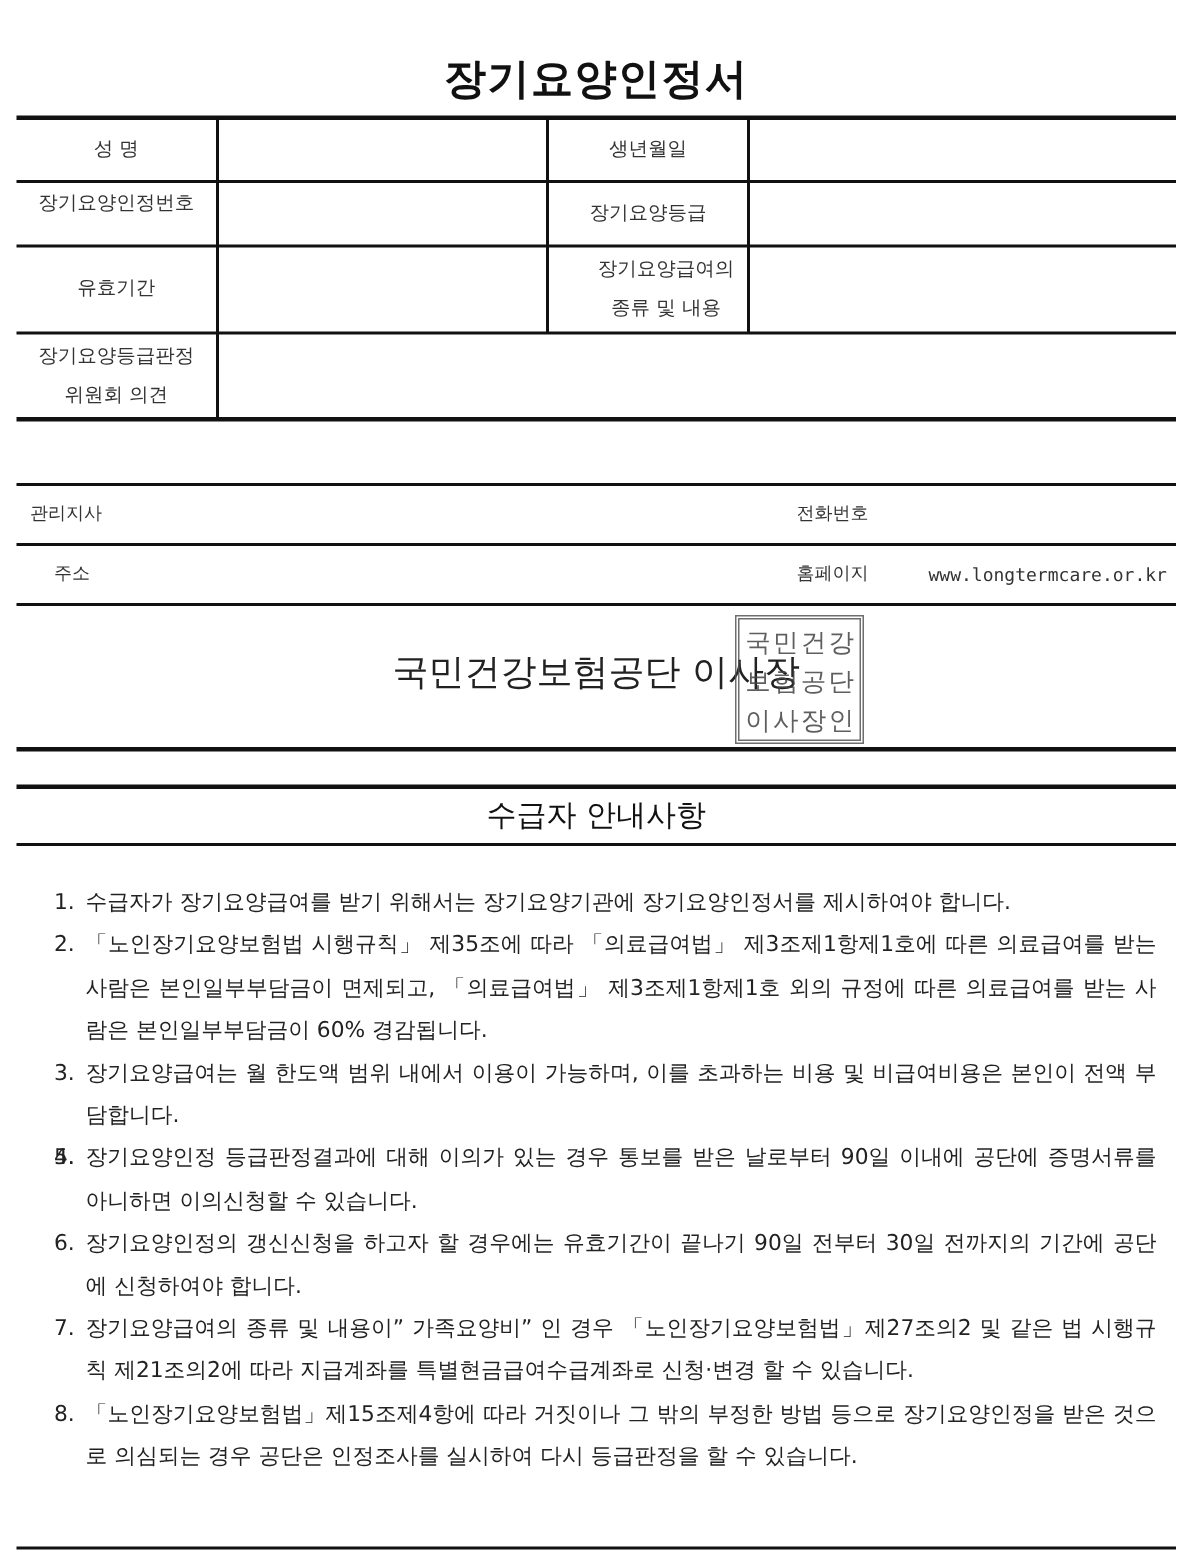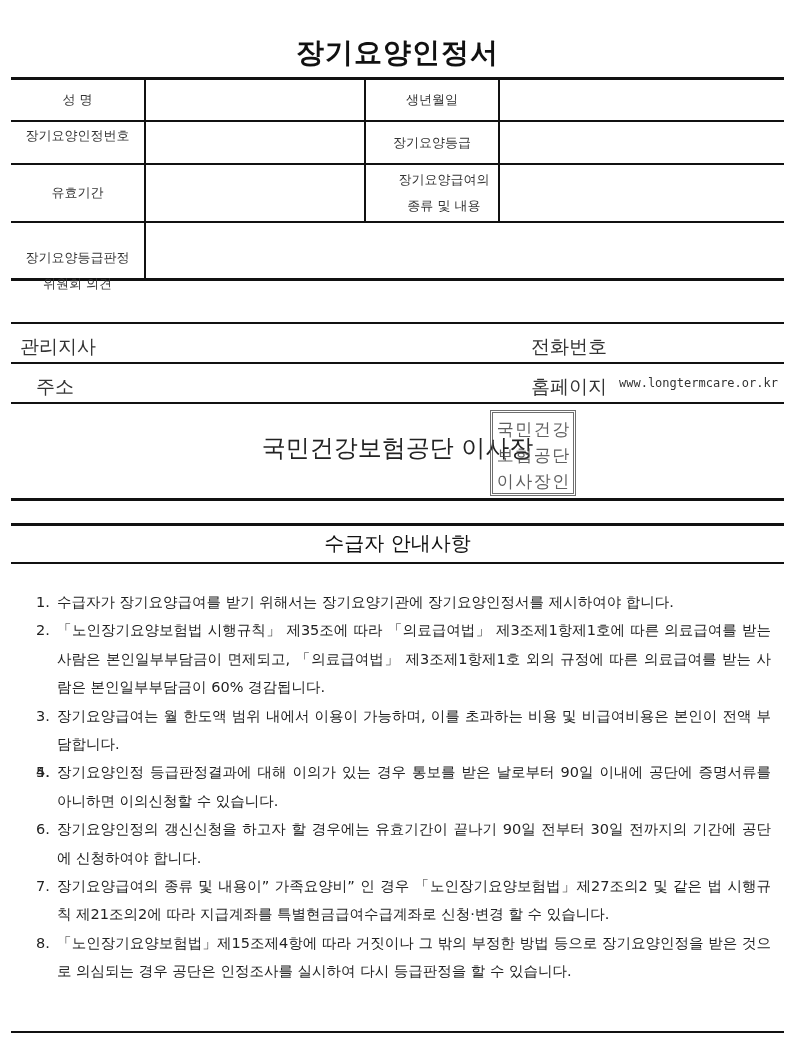--- a/index.html
+++ b/index.html
@@ -1,21 +1,21 @@
 <!DOCTYPE html>
 <html><head>
 <meta charset="utf-8">
 <style>
   html,body{margin:0;padding:0;background:#fff;}
   body{width:795px;height:1045px;position:relative;overflow:hidden;font-family:"DejaVu Sans","Liberation Sans",sans-serif;color:#222;}
   .hline{position:absolute;left:11px;right:11px;background:#111;}
   .vline{position:absolute;width:2px;background:#111;}
   .title{position:absolute;left:0;right:0;top:34px;text-align:center;font-size:28px;font-weight:bold;letter-spacing:1px;color:#111;}
   .cell{position:absolute;display:flex;align-items:center;justify-content:center;text-align:center;font-size:13px;line-height:26px;color:#333;}
-  .lbl2{position:absolute;font-size:19px;color:#333;}
+  .lbl2{position:absolute;font-size:12px;color:#333;}
   .url{font-family:"DejaVu Sans Mono","Liberation Mono",monospace;font-size:12px;}
   .issuer{position:absolute;left:0;right:0;top:432px;text-align:center;font-size:24px;color:#222;letter-spacing:0px;}
   .seal{position:absolute;left:490px;top:410px;width:86px;height:86px;border:3px double #555;box-sizing:border-box;display:grid;grid-template-columns:repeat(4,1fr);grid-template-rows:repeat(3,1fr);padding:3px;opacity:0.85;}
   .seal span{font-size:17px;line-height:26px;text-align:center;color:#444;font-family:"DejaVu Serif",serif;}
   .notice-title{position:absolute;left:0;right:0;top:530px;text-align:center;font-size:20px;color:#111;}
   .list{position:absolute;left:36px;right:24px;top:588px;margin:0;padding:0;list-style:none;font-size:14.5px;line-height:28.4px;color:#222;}
   .list li{position:relative;padding-left:21px;text-align:justify;}
   .list li .num{position:absolute;left:0;top:0;}
 </style>
 </head>
@@ -44,21 +44,21 @@
   <div class="cell" style="left:500px;top:122px;width:284px;height:41px;"></div>
 
   <div class="cell" style="left:11px;top:165px;width:133px;height:56px;">유효기간</div>
   <div class="cell" style="left:146px;top:165px;width:218px;height:56px;"></div>
   <div class="cell" style="left:366px;top:165px;width:132px;height:56px;flex-direction:column;padding-left:12px;">
     <span>장기요양급여의</span>
     <span>종류 및 내용</span>
   </div>
   <div class="cell" style="left:500px;top:165px;width:284px;height:56px;"></div>
 
-  <div class="cell" style="left:11px;top:223px;width:133px;height:55px;flex-direction:column;margin-top:20px;">
+  <div class="cell" style="left:11px;top:223px;width:133px;height:55px;flex-direction:column;">
     <span>장기요양등급판정</span>
     <span>위원회 의견</span>
   </div>
   <div class="cell" style="left:146px;top:223px;width:638px;height:55px;"></div>
 </div>
 
 <div>
   <div class="hline" style="top:322px;height:2px;"></div>
   <div class="hline" style="top:362px;height:2px;"></div>
   <div class="hline" style="top:402px;height:2px;"></div>

